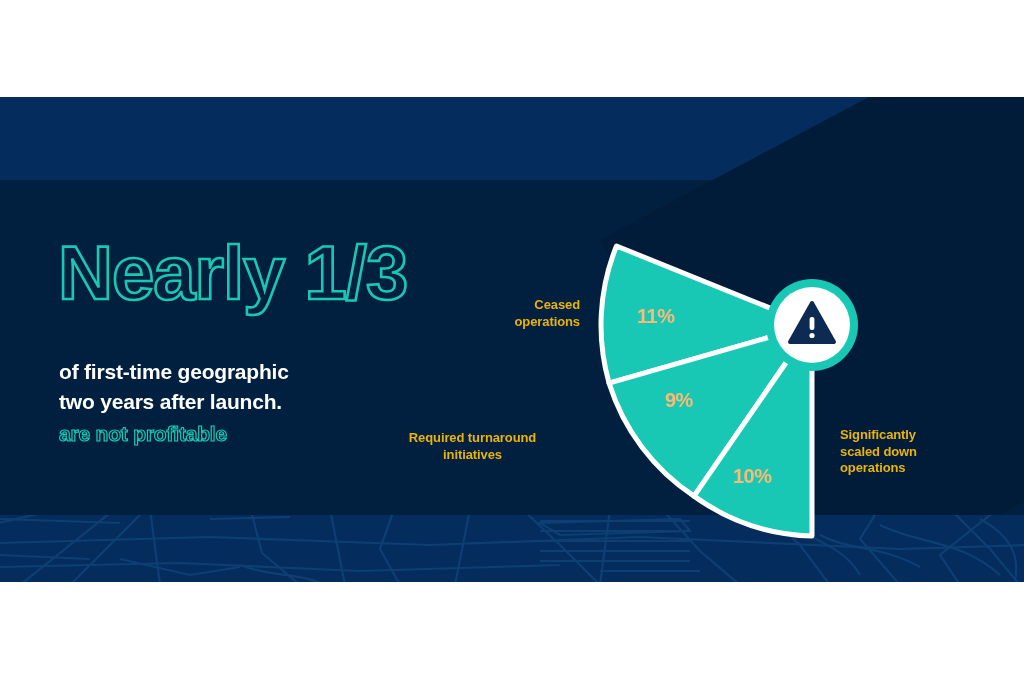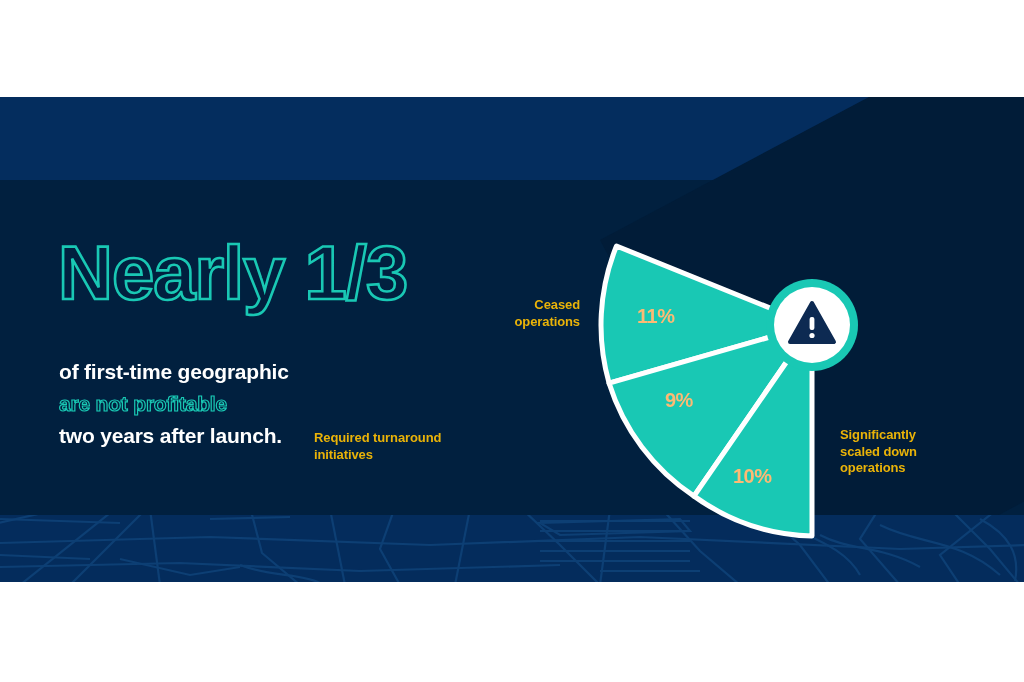--- a/index.html
+++ b/index.html
@@ -129,21 +129,21 @@
   .cat-label {
     position: absolute;
     font-size: 13px;
     font-weight: 700;
     color: #eab308;
     line-height: 1.28;
     letter-spacing: -0.1px;
     white-space: pre-line;
   }
   #cat-0 { left: 400px; top: 200px; width: 180px; text-align: right; }
-  #cat-1 { left: 314px; top: 333px; width: 285px; text-align: left; }
+  #cat-1 { left: 330px; top: 333px; width: 285px; text-align: center; }
   #cat-2 { left: 840px; top: 330px; width: 190px; text-align: left; }
 </style>
 </head>
 <body>
 
 <div id="canvas">
 
   <div id="banner">
 
     <div class="band-top"></div>
@@ -188,22 +188,22 @@
           <path d="M240 50 C270 62 300 58 320 68"></path>
           <path d="M820 20 C850 36 880 30 920 52"></path>
         </g>
       </svg>
     </div>
 
     <div class="headline">Nearly 1/3</div>
 
     <div class="sub-block">
       <div class="sub-line">of first-time geographic</div>
+      <div class="sub-line">two years after launch.</div>
       <div class="sub-line outline">are not profitable</div>
-      <div class="sub-line">two years after launch.</div>
     </div>
 
     <div id="chart">
 
       <svg width="1024" height="485" viewBox="0 0 1024 485">
 
         <g stroke="#ffffff" stroke-width="5" stroke-linejoin="round">
           <path fill="#19c8b4" d="M 812 228 L 616.5 149.0 A 211 211 0 0 0 609.1 286.2 Z"></path>
           <path fill="#19c8b4" d="M 812 228 L 609.1 286.2 A 211 211 0 0 0 694.0 399.1 Z"></path>
           <path fill="#19c8b4" d="M 812 228 L 694.0 399.1 A 211 211 0 0 0 812 439 Z"></path>

